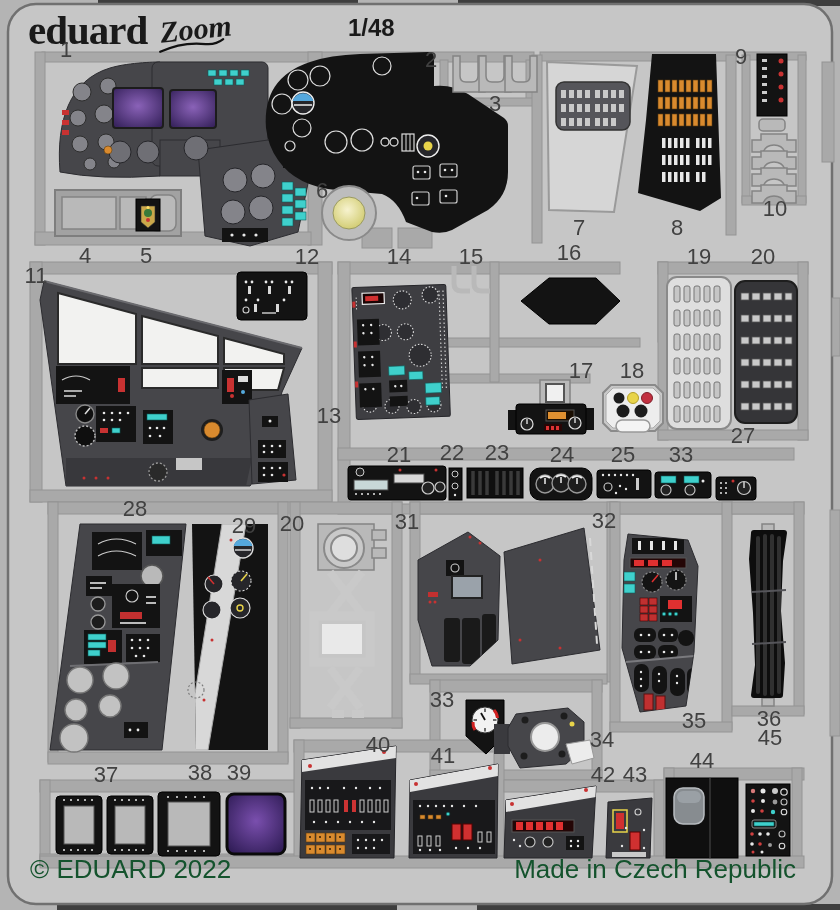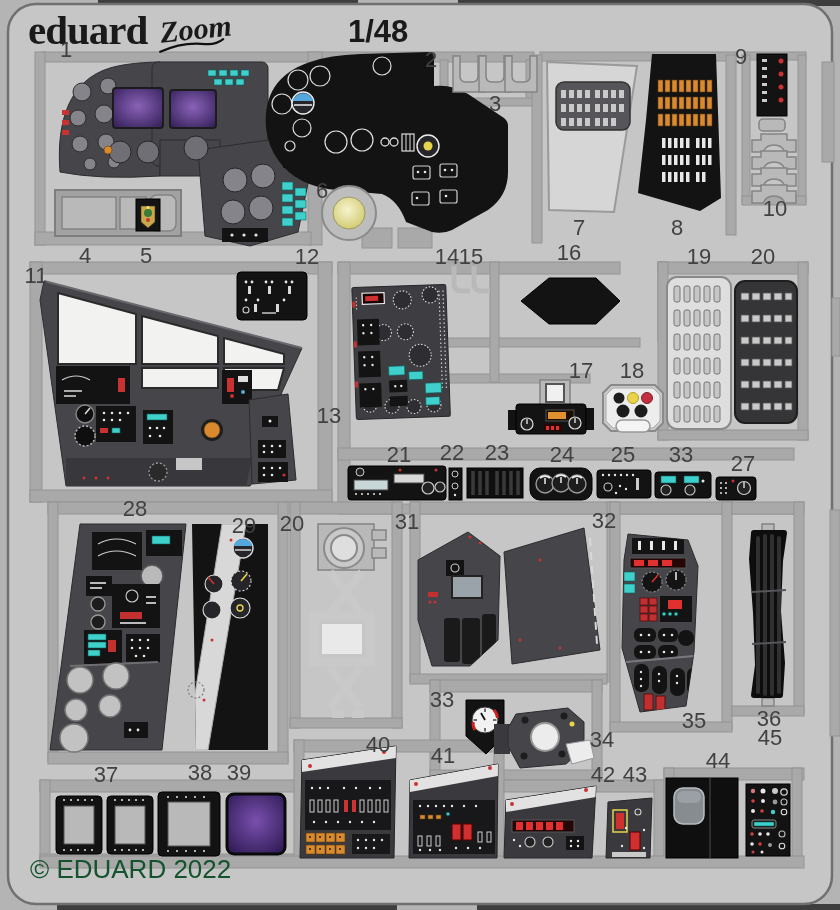--- a/index.html
+++ b/index.html
@@ -22,21 +22,21 @@
   .cYellow{fill:var(--yellow);}
   .cLight{fill:#b9b9b9;stroke:#848484;stroke-width:1.5;}
   .wDial{fill:#26262a;stroke:#ddd;stroke-width:1.1;}
   .wDot{fill:#e8e8e8;}
   .header{position:absolute;top:8px;left:0;width:732px;height:44px;color:var(--text);}
   .brand{position:absolute;left:28px;top:2px;font-family:"Liberation Serif",serif;
          font-weight:700;font-size:41px;letter-spacing:-1px;line-height:1;}
   .zoomlogo{position:absolute;left:160px;top:4px;font-family:"Liberation Serif",serif;
          font-style:italic;font-weight:700;font-size:30px;transform:rotate(-6deg);}
   .zoomlogo .swash{position:absolute;left:-4px;top:26px;}
-  .scale{position:absolute;left:348px;top:6px;font-weight:700;font-size:31px;letter-spacing:0px;}
+  .scale{position:absolute;left:348px;top:6px;font-weight:700;font-size:24px;letter-spacing:0px;}
   .title{position:absolute;right:26px;top:6px;font-weight:700;font-size:31px;white-space:nowrap;}
   .footer{position:absolute;top:854px;left:0;width:840px;height:32px;color:#14532d;font-size:26px;}
   .copyright{position:absolute;left:30px;top:0;}
   .madein{position:absolute;right:44px;top:0;}
   .part-label{position:absolute;transform:translate(-50%,-50%);color:var(--label);
       font-size:22px;line-height:1;white-space:nowrap;}
 </style>
 </head>
 <body>
 
@@ -1220,63 +1220,64 @@
       <span>Zoom</span>
       <svg class="swash" width="70" height="14" viewBox="0 0 70 14">
         <path d="M2,10 Q25,2 48,7 Q58,9 66,4" fill="none" stroke="#111" stroke-width="2.2" stroke-linecap="round"></path>
       </svg>
     </div>
     <div class="scale">1/48</div>
   </div>
 
   <div class="footer">
     <div class="copyright">© EDUARD 2022</div>
+    <div class="madein">Made in Czech Republic</div>
   </div>
 
   <div>
       <div class="part-label" style="left: 66px; top: 50px;">1</div>
       <div class="part-label" style="left: 431px; top: 60px;">2</div>
       <div class="part-label" style="left: 495px; top: 104px;">3</div>
       <div class="part-label" style="left: 85px; top: 256px;">4</div>
       <div class="part-label" style="left: 146px; top: 256px;">5</div>
       <div class="part-label" style="left: 322px; top: 191px;">6</div>
       <div class="part-label" style="left: 579px; top: 228px;">7</div>
       <div class="part-label" style="left: 677px; top: 228px;">8</div>
       <div class="part-label" style="left: 741px; top: 57px;">9</div>
       <div class="part-label" style="left: 775px; top: 209px;">10</div>
       <div class="part-label" style="left: 36px; top: 276px;">11</div>
       <div class="part-label" style="left: 307px; top: 257px;">12</div>
       <div class="part-label" style="left: 329px; top: 416px;">13</div>
-      <div class="part-label" style="left: 399px; top: 257px; margin-left: 48px;">14</div>
+      <div class="part-label" style="left: 399px; top: 257px;">14</div>
       <div class="part-label" style="left: 471px; top: 257px;">15</div>
       <div class="part-label" style="left: 569px; top: 253px;">16</div>
       <div class="part-label" style="left: 581px; top: 371px;">17</div>
       <div class="part-label" style="left: 632px; top: 371px;">18</div>
       <div class="part-label" style="left: 699px; top: 257px;">19</div>
       <div class="part-label" style="left: 763px; top: 257px;">20</div>
       <div class="part-label" style="left: 399px; top: 455px;">21</div>
       <div class="part-label" style="left: 452px; top: 453px;">22</div>
       <div class="part-label" style="left: 497px; top: 453px;">23</div>
       <div class="part-label" style="left: 562px; top: 455px;">24</div>
       <div class="part-label" style="left: 623px; top: 455px;">25</div>
       <div class="part-label" style="left: 681px; top: 455px;">33</div>
-      <div class="part-label" style="left: 743px; top: 464px;">27</div>
+      <div class="part-label" style="left: 743px; top: 436px;">27</div>
       <div class="part-label" style="left: 135px; top: 509px;">28</div>
       <div class="part-label" style="left: 244px; top: 526px;">29</div>
       <div class="part-label" style="left: 292px; top: 524px;">20</div>
       <div class="part-label" style="left: 407px; top: 522px;">31</div>
       <div class="part-label" style="left: 604px; top: 521px;">32</div>
       <div class="part-label" style="left: 442px; top: 700px;">33</div>
       <div class="part-label" style="left: 602px; top: 700px; margin-top: 40px;">34</div>
       <div class="part-label" style="left: 694px; top: 721px;">35</div>
       <div class="part-label" style="left: 769px; top: 719px;">36</div>
       <div class="part-label" style="left: 106px; top: 775px;">37</div>
       <div class="part-label" style="left: 200px; top: 773px;">38</div>
       <div class="part-label" style="left: 239px; top: 773px;">39</div>
       <div class="part-label" style="left: 378px; top: 745px;">40</div>
       <div class="part-label" style="left: 427px; top: 756px; margin-left: 16px;">41</div>
       <div class="part-label" style="left: 603px; top: 775px;">42</div>
       <div class="part-label" style="left: 635px; top: 775px;">43</div>
-      <div class="part-label" style="left: 702px; top: 761px; margin-left: 16px;">44</div>
+      <div class="part-label" style="left: 702px; top: 761px;">44</div>
       <div class="part-label" style="left: 770px; top: 738px; text-align: right;">45</div>
     </div>
 
 </div>
 
 </body></html>

